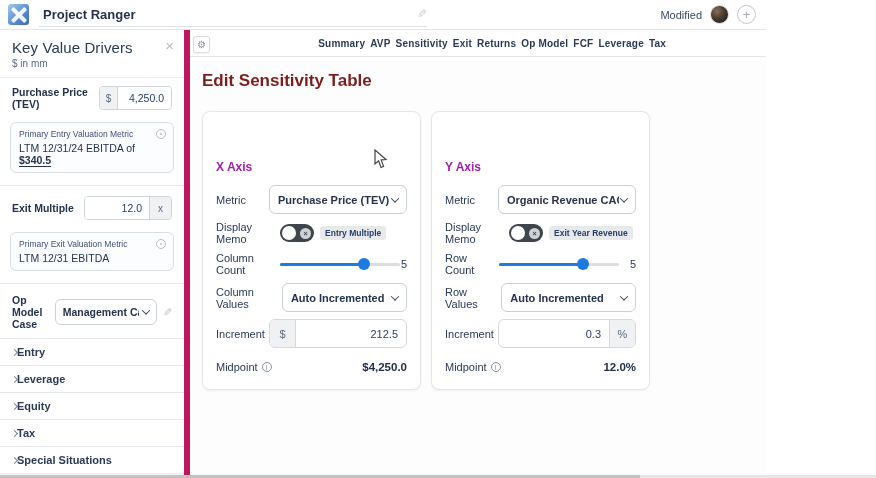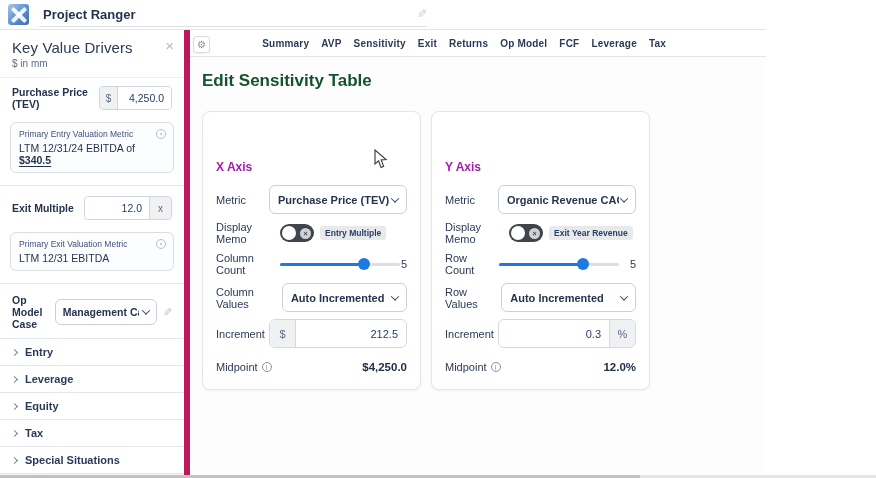--- a/index.html
+++ b/index.html
@@ -65,38 +65,38 @@
 
   .sb-select { display:flex; align-items:center; justify-content:space-between; gap:4px;
                width:102px; height:26px; border:1px solid #c9d0d8; border-radius:6px; background:#fff;
                padding:0 7px; font-size:10.5px; font-weight:700; color:#26334f; cursor:pointer; }
   .sb-select .txt { white-space:nowrap; overflow:hidden; max-width:80px; }
   .chev { width:6px; height:6px; border-right:1.6px solid #39455e; border-bottom:1.6px solid #39455e;
           transform:rotate(45deg) translate(-1px,-1px); flex:0 0 auto; }
   .pencil-sm { color:#c3c7cc; font-size:11px; transform:scaleX(-1); }
 
   .accordion { border-top:1px solid #e4e7eb; }
-  .acc-item { display:flex; align-items:center; gap:8px; height:27px; padding:0 12px;
+  .acc-item { display:flex; align-items:center; gap:0; height:27px; padding:0 12px;
               border-bottom:1px solid #e4e7eb; font-size:11px; font-weight:700; color:#2b3a55; cursor:pointer; }
   .acc-chev { width:5px; height:5px; border-right:1.4px solid #7c8594; border-top:1.4px solid #7c8594;
               transform:rotate(45deg); flex:0 0 auto; }
   .sb-footer { flex:1; background:#f3f6fa; }
 
   
   .main { flex:1; position:relative; background:#fdfdfd; }
   .tabrow { height:27px; background:#fff; border-bottom:1px solid #e4e6e9; display:flex; align-items:center;
-            justify-content:flex-end; gap:12px; padding-right:100px; }
+            justify-content:flex-end; gap:5px; padding-right:100px; }
   .tab { font-size:10px; font-weight:600; color:#2b3a55; letter-spacing:.2px; cursor:pointer; white-space:nowrap; }
   .gear-tab { position:absolute; left:3px; top:6px; width:17px; height:17px; background:#fff;
               border:1px solid #d8dbdf; border-radius:3px; box-shadow:0 1px 2px rgba(0,0,0,.06);
               display:flex; align-items:center; justify-content:center; cursor:pointer; z-index:3; }
   .gear-tab::before { content:"\2699"; font-size:10px; color:#8a8f98; }
 
   .content { padding:14px 0 0 12px; }
-  .page-title { font-size:17px; font-weight:600; color:#14532d; margin-bottom:20px; }
+  .page-title { font-size:17px; font-weight:600; color:#7f1d1d; margin-bottom:20px; }
 
   .cards { display:flex; gap:10px; }
   .card { width:219px; background:#fff; border:1px solid #e3e6ea; border-radius:8px;
           padding:12px 13px 10px; box-shadow:0 1px 3px rgba(0,0,0,.05); }
   .card-title { font-size:12px; font-weight:700; color:#a21caf; margin-bottom:11px;margin-top:36px; }
   .crow { display:flex; align-items:center; justify-content:space-between; margin-bottom:7px; min-height:24px; }
   .clabel { font-size:11px; color:#2b3a55; }
   .cctrl { width:138px; display:flex; align-items:center; }
 
   .select { width:138px; height:29px; border:1px solid #c9d0d8; border-radius:6px; background:#fff;
@@ -141,20 +141,25 @@
 </head>
 <body>
 
 <div class="app">
 
   <header class="topbar">
     <div class="logo"></div>
     <div class="title-wrap">
       <span class="doc-title">Project Ranger</span>
       <span class="pencil-icon">✎</span>
+    </div>
+    <div class="top-right">
+      <span class="modified">Modified</span>
+      <div class="avatar"></div>
+      <div class="plus-btn">+</div>
     </div>
   </header>
 
   <div class="body">
 
     <aside class="sidebar">
       <div class="sb-head">
         <span class="sb-title">Key Value Drivers</span>
         <span class="close-icon">×</span>
       </div>

